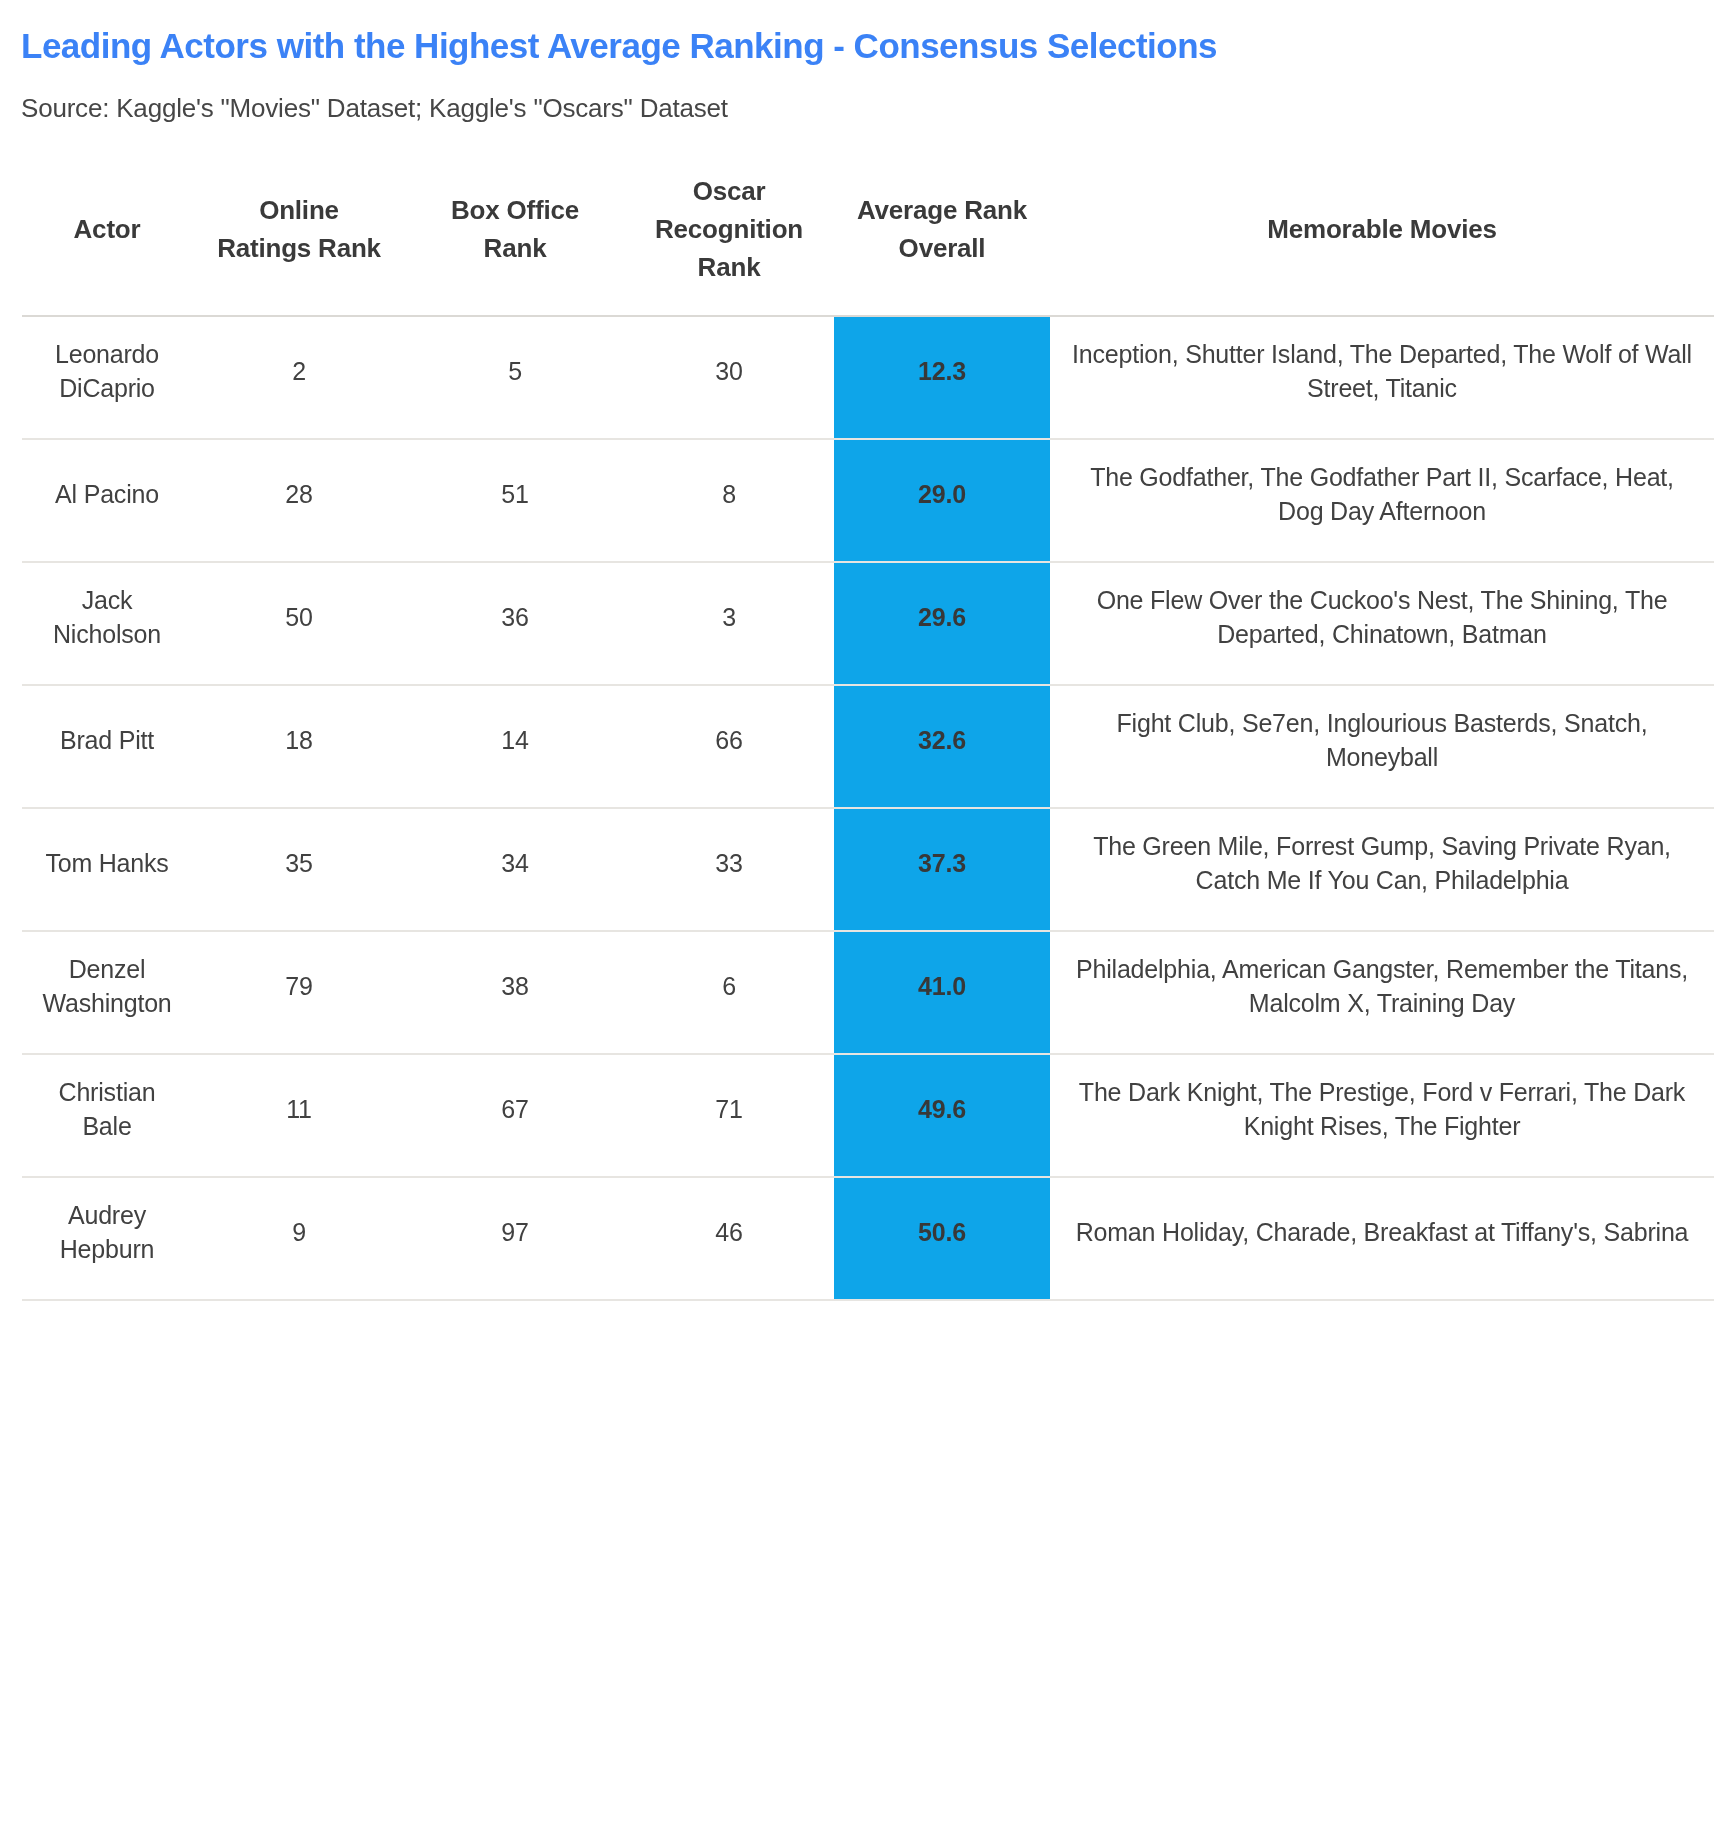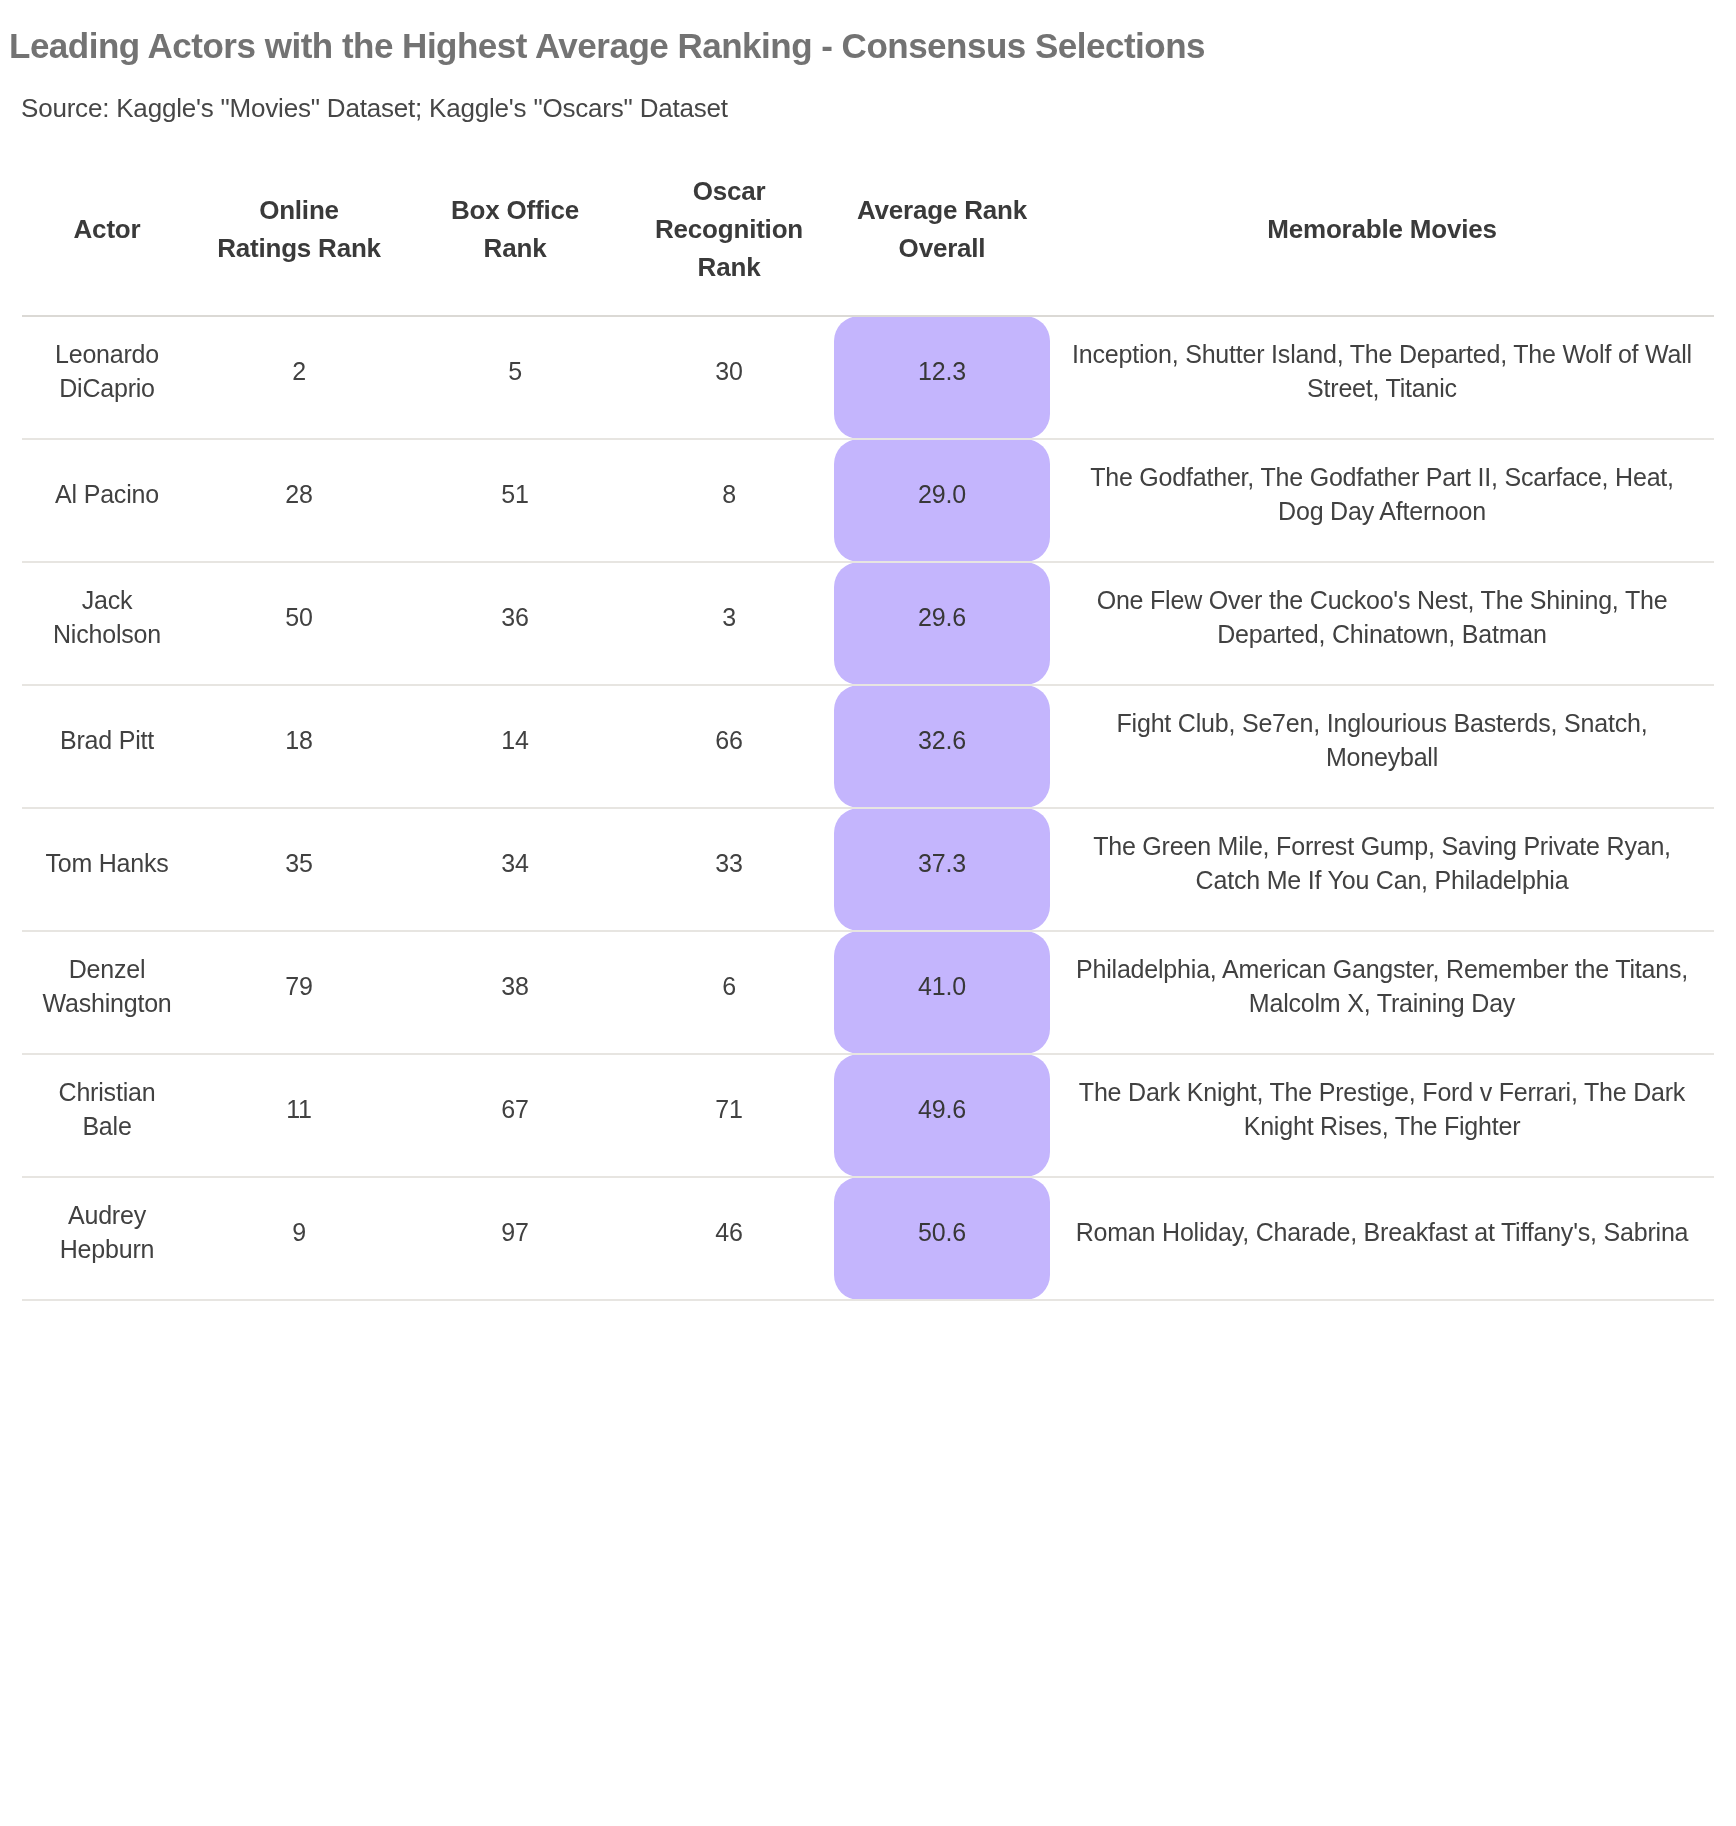--- a/index.html
+++ b/index.html
@@ -13,25 +13,25 @@
     font-family: "Liberation Sans", sans-serif;
     color: #414141;
     -webkit-font-smoothing: antialiased;
   }
   .page {
     width: 1736px;
     height: 1826px;
     overflow: hidden;
   }
   .title {
-    margin: 24px 22px 0 9px;
+    margin: 24px 22px 0 21px;
     font-size: 35px;
     line-height: 44px;
     font-weight: bold;
-    color: #737373;
+    color: #3b82f6;
     letter-spacing: -0.5px;
   }
   .source {
     margin: 24px 22px 0 21px;
     font-size: 26px;
     line-height: 32px;
     font-weight: normal;
     color: #464646;
     letter-spacing: -0.2px;
   }
@@ -68,24 +68,23 @@
     vertical-align: middle;
     text-align: center;
     font-size: 25px;
     line-height: 34px;
     color: #414141;
     letter-spacing: -0.2px;
     padding: 0 18px 14px 18px;
     border-bottom: 2px solid #e7e5e1;
   }
   tbody td.avg {
-    background: #c4b5fd;
-    font-weight: normal;
+    background: #0ea5e9;
+    font-weight: bold;
     color: #383838;
-    border-radius: 25px;
   }
 </style>
 </head>
 <body>
 
 <div class="page">
   <div class="title">Leading Actors with the Highest Average Ranking - Consensus Selections</div>
   <div class="source">Source: Kaggle's "Movies" Dataset; Kaggle's "Oscars" Dataset</div>
 
   <table class="actors">

